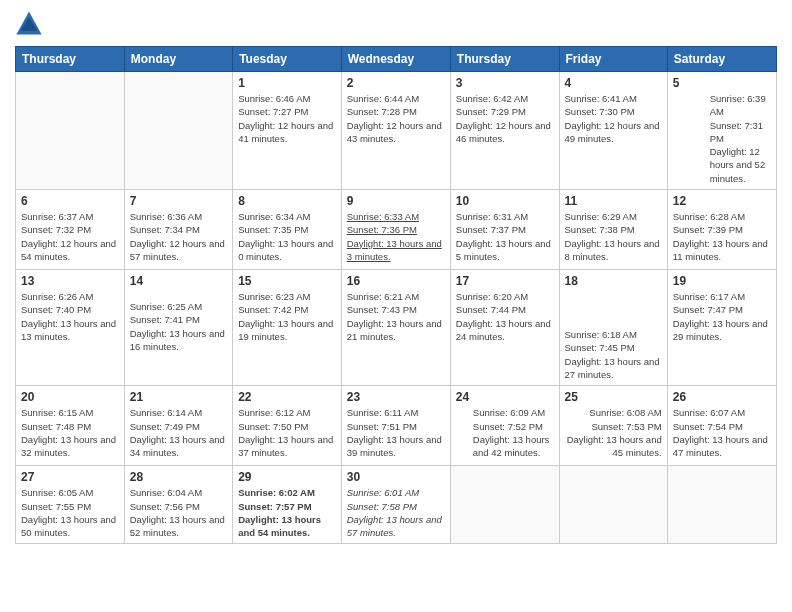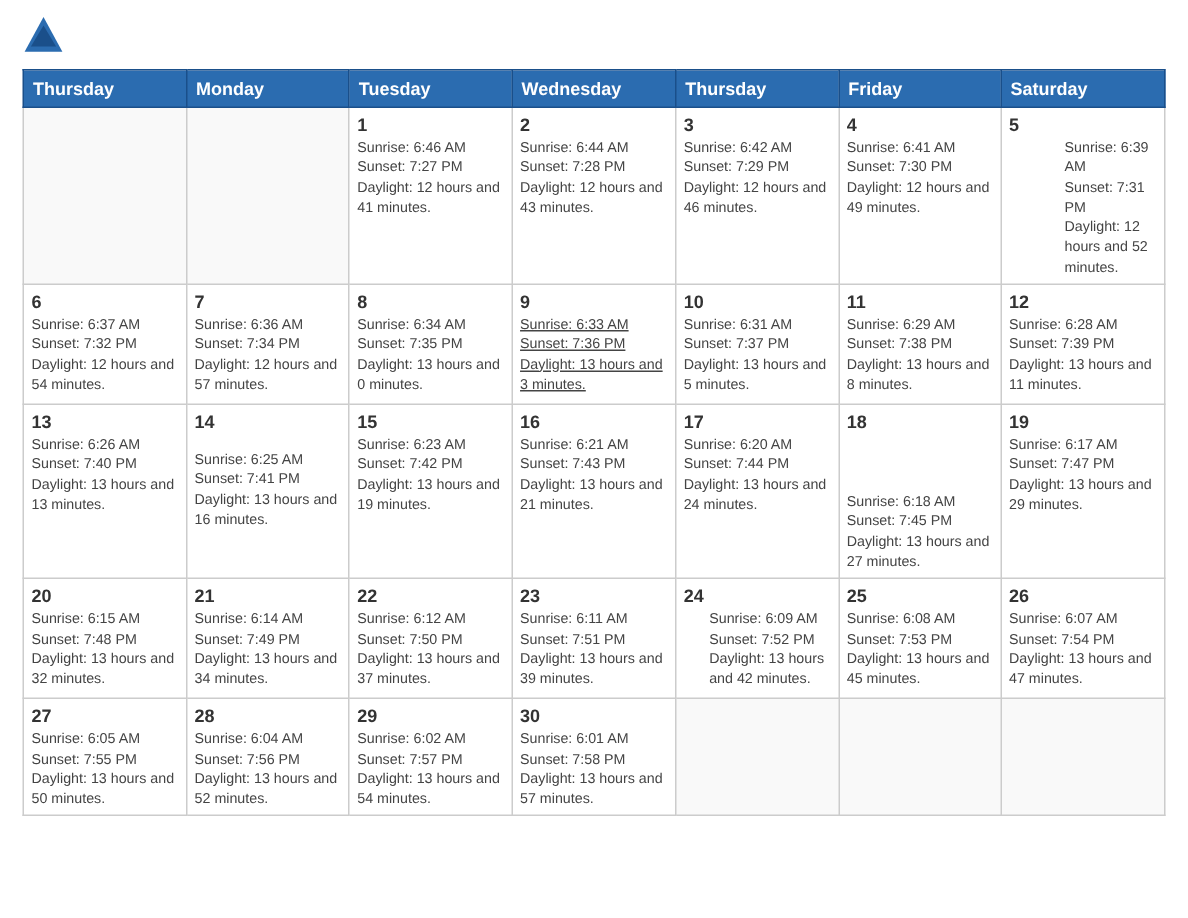--- a/index.html
+++ b/index.html
@@ -285,21 +285,21 @@
 Daylight: 13 hours and 39 minutes.</div>
           </td>
           <td>
             <span class="day-number">24</span>
             <div class="day-info" style="white-space: pre-line; margin-left: 17px;">Sunrise: 6:09 AM
 Sunset: 7:52 PM
 Daylight: 13 hours and 42 minutes.</div>
           </td>
           <td>
             <span class="day-number">25</span>
-            <div class="day-info" style="white-space: pre-line;">Sunrise: 6:08 AM
+            <div class="day-info" style="white-space: pre-line; text-align: right;">Sunrise: 6:08 AM
 Sunset: 7:53 PM
 Daylight: 13 hours and 45 minutes.</div>
           </td>
           <td>
             <span class="day-number">26</span>
             <div class="day-info" style="white-space: pre-line;">Sunrise: 6:07 AM
 Sunset: 7:54 PM
 Daylight: 13 hours and 47 minutes.</div>
           </td>
         </tr>
@@ -311,27 +311,27 @@
 Daylight: 13 hours and 50 minutes.</div>
           </td>
           <td>
             <span class="day-number">28</span>
             <div class="day-info" style="white-space: pre-line;">Sunrise: 6:04 AM
 Sunset: 7:56 PM
 Daylight: 13 hours and 52 minutes.</div>
           </td>
           <td>
             <span class="day-number">29</span>
-            <div class="day-info" style="white-space: pre-line;">Sunrise: 6:02 AM
+            <div class="day-info" style="white-space: pre-line; font-weight: bold;">Sunrise: 6:02 AM
 Sunset: 7:57 PM
 Daylight: 13 hours and 54 minutes.</div>
           </td>
           <td>
             <span class="day-number">30</span>
-            <div class="day-info" style="white-space: pre-line;">Sunrise: 6:01 AM
+            <div class="day-info" style="white-space: pre-line; font-style: italic;">Sunrise: 6:01 AM
 Sunset: 7:58 PM
 Daylight: 13 hours and 57 minutes.</div>
           </td>
           <td class="empty"></td>
           <td class="empty"></td>
           <td class="empty"></td>
         </tr>
       </tbody>
   </table>
 </div>

